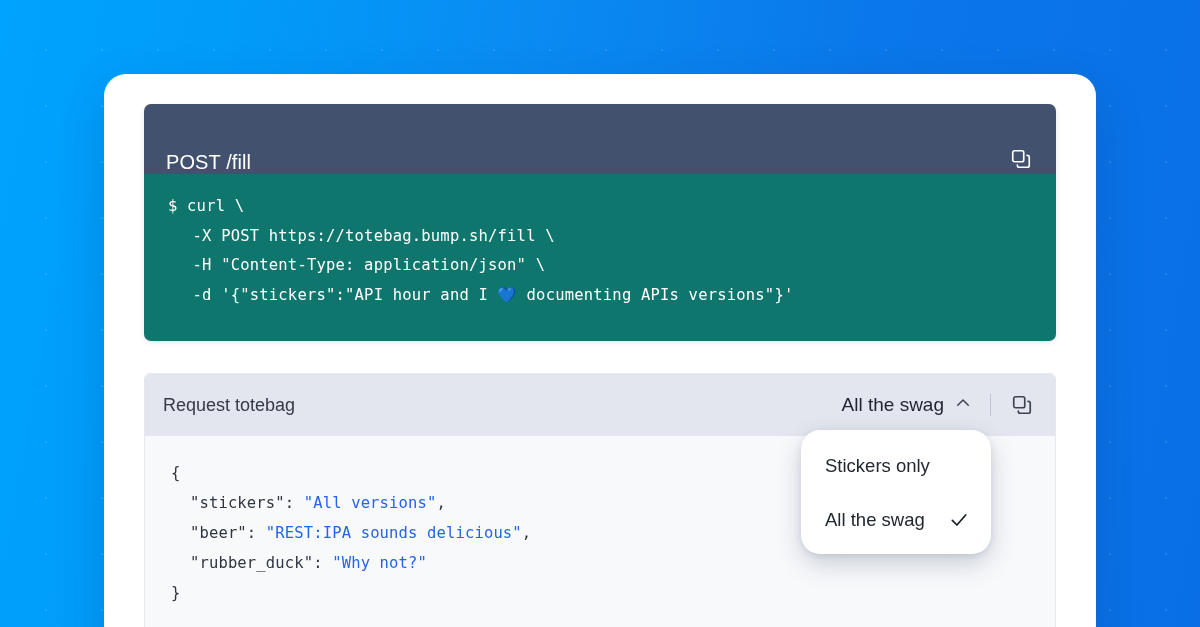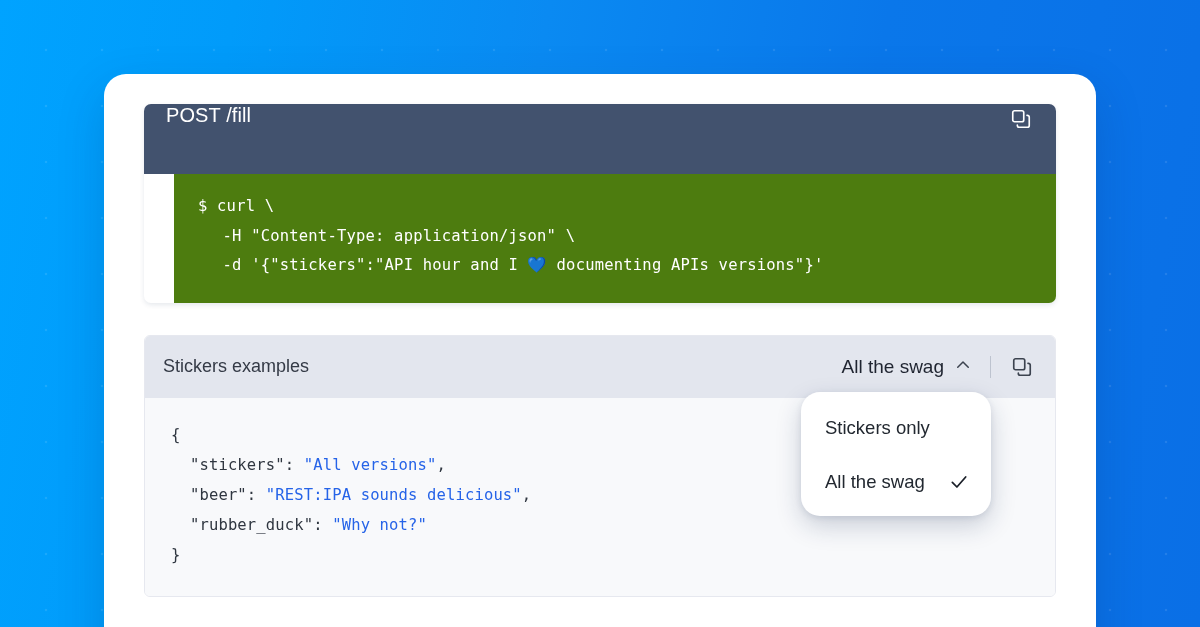--- a/index.html
+++ b/index.html
@@ -45,50 +45,49 @@
   .curl-panel {
     border-radius: 7px;
     overflow: hidden;
     box-shadow: 0 2px 5px rgba(10,40,80,0.10);
   }
 
   .curl-header {
     background: #42526E;
     height: 70px;
     display: flex;
-    align-items: flex-start;
+    align-items: flex-end;
     justify-content: space-between;
     padding: 0 20px 0 22px;
   }
 
   .curl-title {
     color: #FFFFFF;
     font-size: 20px;
     letter-spacing: 0.1px;
   }
 
   .icon-btn {
     display: flex;
     align-items: center;
     justify-content: center;
     width: 30px;
     height: 30px;
     cursor: pointer;
   }
 
   .curl-body {
-    background: #4d7c0f;
-    padding: 18px 24px 22px 24px;
+    background: #0f766e;
+    padding: 18px 24px 31px 24px;
     font-family: "DejaVu Sans Mono", "Liberation Mono", monospace;
     font-size: 15.5px;
     line-height: 29.5px;
     color: #FFFFFF;
     letter-spacing: 0.2px;
     white-space: pre;
-    margin-left: 30px;
   }
   .curl-body .ln { display: block; }
   .curl-body .indent { padding-left: 15px; }
 
   
   .examples-panel {
     margin-top: 32px;
     border: 1px solid #E6E8EF;
     border-radius: 6px;
     overflow: visible;
@@ -191,26 +190,26 @@
   <div class="curl-panel">
     <div class="curl-header">
       <span class="curl-title">POST /fill</span>
       <span class="icon-btn">
         <svg width="22" height="22" viewBox="0 0 24 24" fill="none" stroke="#FFFFFF" stroke-width="1.8" stroke-linecap="round" stroke-linejoin="round">
           <rect x="3" y="3" width="12" height="12" rx="2"></rect>
           <path d="M8 18.5V19a2 2 0 0 0 2 2h9a2 2 0 0 0 2-2v-9a2 2 0 0 0-2-2h-.5"></path>
         </svg>
       </span>
     </div>
-    <div class="curl-body"><span class="ln">$ curl \</span><span class="ln indent"> -H "Content-Type: application/json" \</span><span class="ln indent"> -d '{"stickers":"API hour and I 💙 documenting APIs versions"}'</span></div>
+    <div class="curl-body"><span class="ln">$ curl \</span><span class="ln indent"> -X POST https://totebag.bump.sh/fill \</span><span class="ln indent"> -H "Content-Type: application/json" \</span><span class="ln indent"> -d '{"stickers":"API hour and I 💙 documenting APIs versions"}'</span></div>
   </div>
 
   <div class="examples-panel">
     <div class="examples-header">
-      <span class="examples-title">Stickers examples</span>
+      <span class="examples-title">Request totebag</span>
       <div class="header-right">
         <div class="select-trigger">
           <span class="select-label">All the swag</span>
           <span>
             <svg width="18" height="18" viewBox="0 0 24 24" fill="none" stroke="#3C434F" stroke-width="2" stroke-linecap="round" stroke-linejoin="round">
               <polyline points="5 15 12 8 19 15"></polyline>
             </svg>
           </span>
         </div>
         <div class="vdivider"></div>

